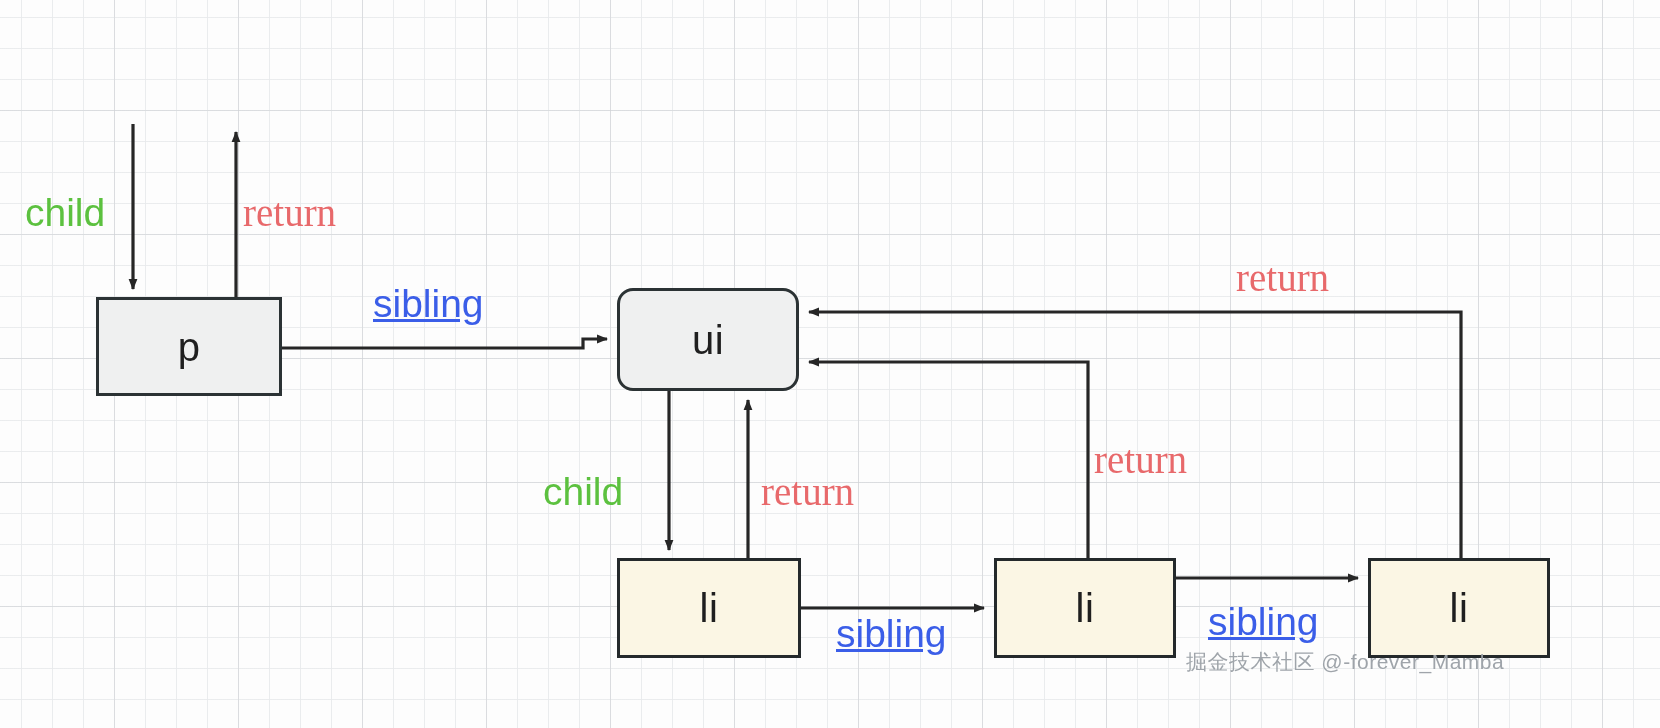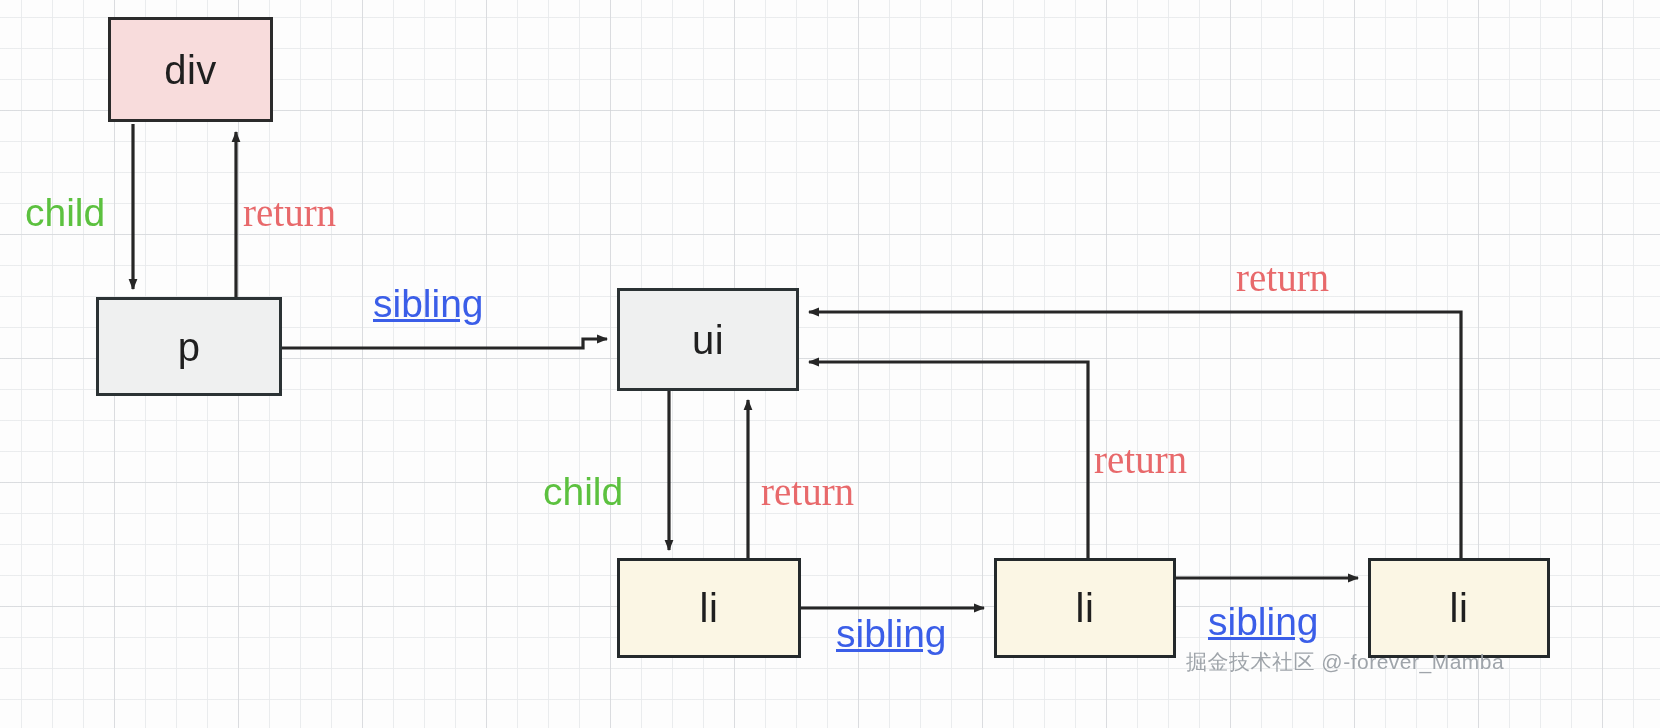--- a/index.html
+++ b/index.html
@@ -92,29 +92,26 @@
 
     <path d="M801,608 L984,608" fill="none" stroke="#262626" stroke-width="3.2" marker-end="url(#arrow)"></path>
 
     <path d="M1088,558 L1088,362 L809,362" fill="none" stroke="#262626" stroke-width="3.2" marker-end="url(#arrow)"></path>
 
     <path d="M1176,578 L1358,578" fill="none" stroke="#262626" stroke-width="3.2" marker-end="url(#arrow)"></path>
 
     <path d="M1461,558 L1461,312 L809,312" fill="none" stroke="#262626" stroke-width="3.2" marker-end="url(#arrow)"></path>
   </svg>
 
-  <div class="node pink" style="left:108px; top:17px; width:165px; height:105px;">
-    <span>div</span>
-  </div>
 
   <div class="node grey" style="left:96px; top:297px; width:186px; height:99px;">
     <span>p</span>
   </div>
 
-  <div class="node grey" style="left:617px; top:288px; width:182px; height:103px;">
+  <div class="node grey" style="left:617px; top:288px; width:182px; height:103px;border-radius:16px;">
     <span>ui</span>
   </div>
 
   <div class="node cream" style="left:617px; top:558px; width:184px; height:100px;">
     <span>li</span>
   </div>
 
   <div class="node cream" style="left:994px; top:558px; width:182px; height:100px;">
     <span>li</span>
   </div>

